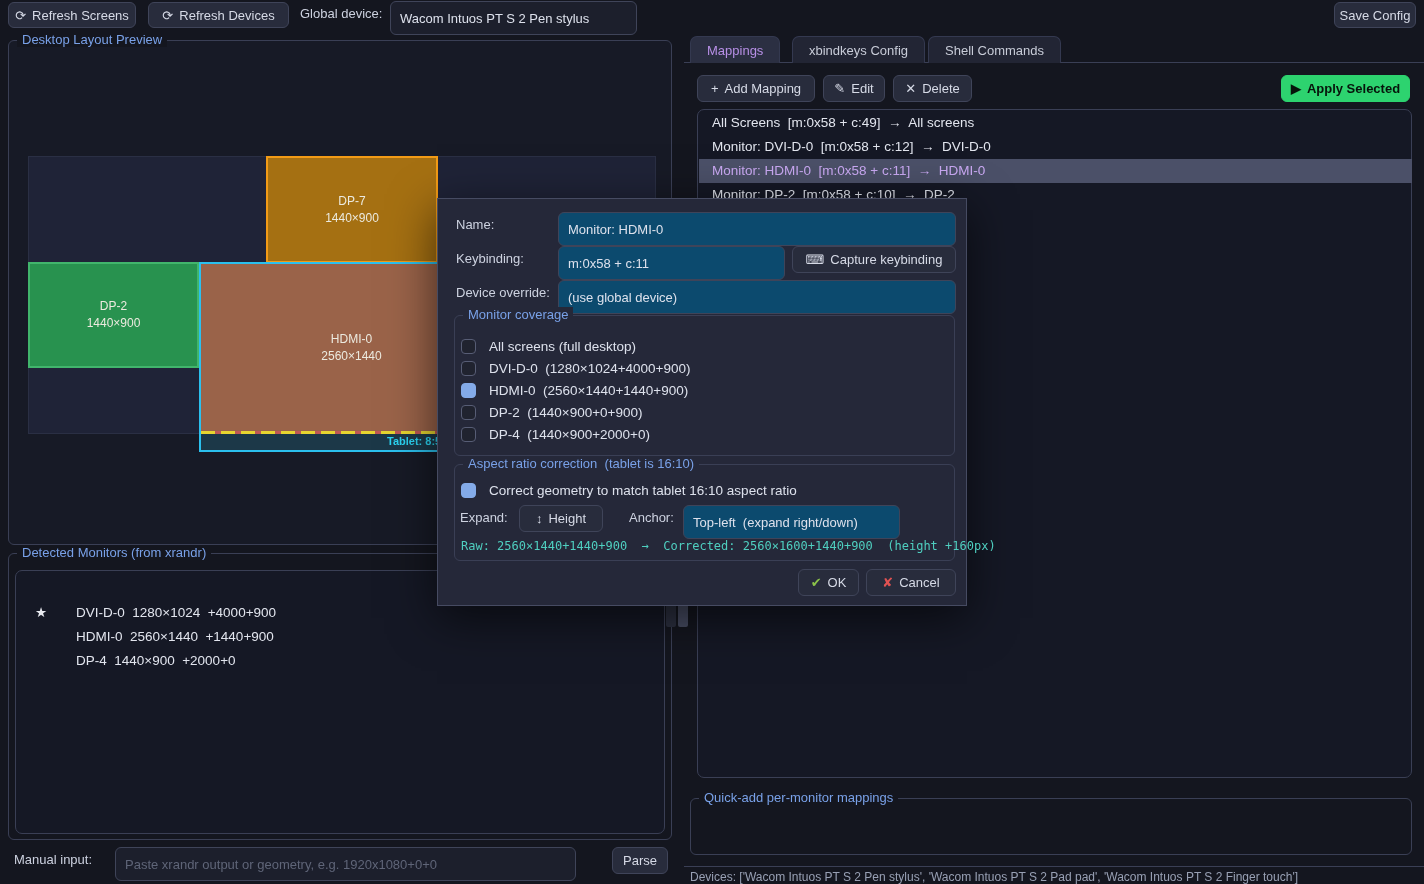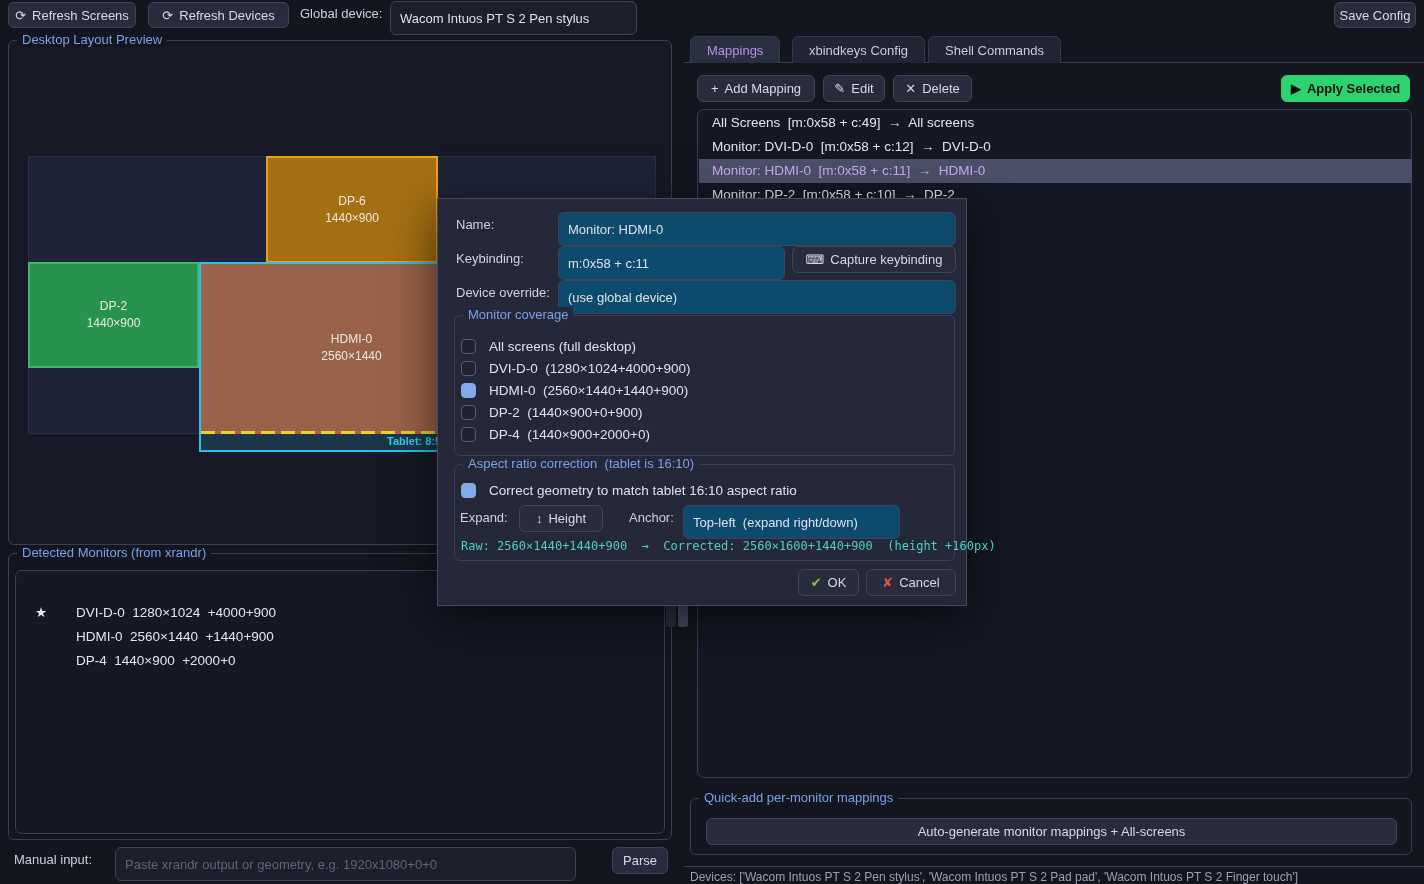--- a/index.html
+++ b/index.html
@@ -133,21 +133,21 @@
   <div class="btn tb-btn" style="left:1334px; width:82px;">
     <span>Save Config</span>
   </div>
 
   <div class="gbox preview-box">
     <span class="gbox-label">Desktop Layout Preview</span>
 
     <div class="abs desktop-bounds"></div>
 
     <div class="mon mon-dp4">
-      <div class="m-name">DP-6</div>
+      <div class="m-name">DP-7</div>
       <div class="m-res">1440×900</div>
     </div>
 
     <div class="mon mon-dp2">
       <div class="m-name">DP-2</div>
       <div class="m-res">1440×900</div>
     </div>
 
     <div class="mon mon-hdmi">
       <div class="hdmi-raw">
@@ -215,23 +215,20 @@
 
   <div class="listframe map-list">
     <div class="map-row pre" style="top:1px;">All Screens  [m:0x58 + c:49]  →  All screens</div>
     <div class="map-row pre" style="top:25px;">Monitor: DVI-D-0  [m:0x58 + c:12]  →  DVI-D-0</div>
     <div class="map-row pre checked" style="top:49px;">Monitor: HDMI-0  [m:0x58 + c:11]  →  HDMI-0</div>
     <div class="map-row pre" style="top:73px;">Monitor: DP-2  [m:0x58 + c:10]  →  DP-2</div>
   </div>
 
   <div class="gbox quick-box">
     <span class="gbox-label">Quick-add per-monitor mappings</span>
-    <div class="btn" style="left:15px; top:19px; width:691px; height:27px;">
-      <span>Auto-generate monitor mappings + All-screens</span>
-    </div>
   </div>
 
   <div class="abs statusline"></div>
   <span class="abs status-text">Devices: ['Wacom Intuos PT S 2 Pen stylus', 'Wacom Intuos PT S 2 Pad pad', 'Wacom Intuos PT S 2 Finger touch']</span>
 
   <div class="abs dialog">
 
     <span class="lbl" style="left:18px; top:13px;">Name:</span>
     <input class="input" style="left: 120px; top: 13px; width: 398px; height: 27px;" value="Monitor: HDMI-0">
 

